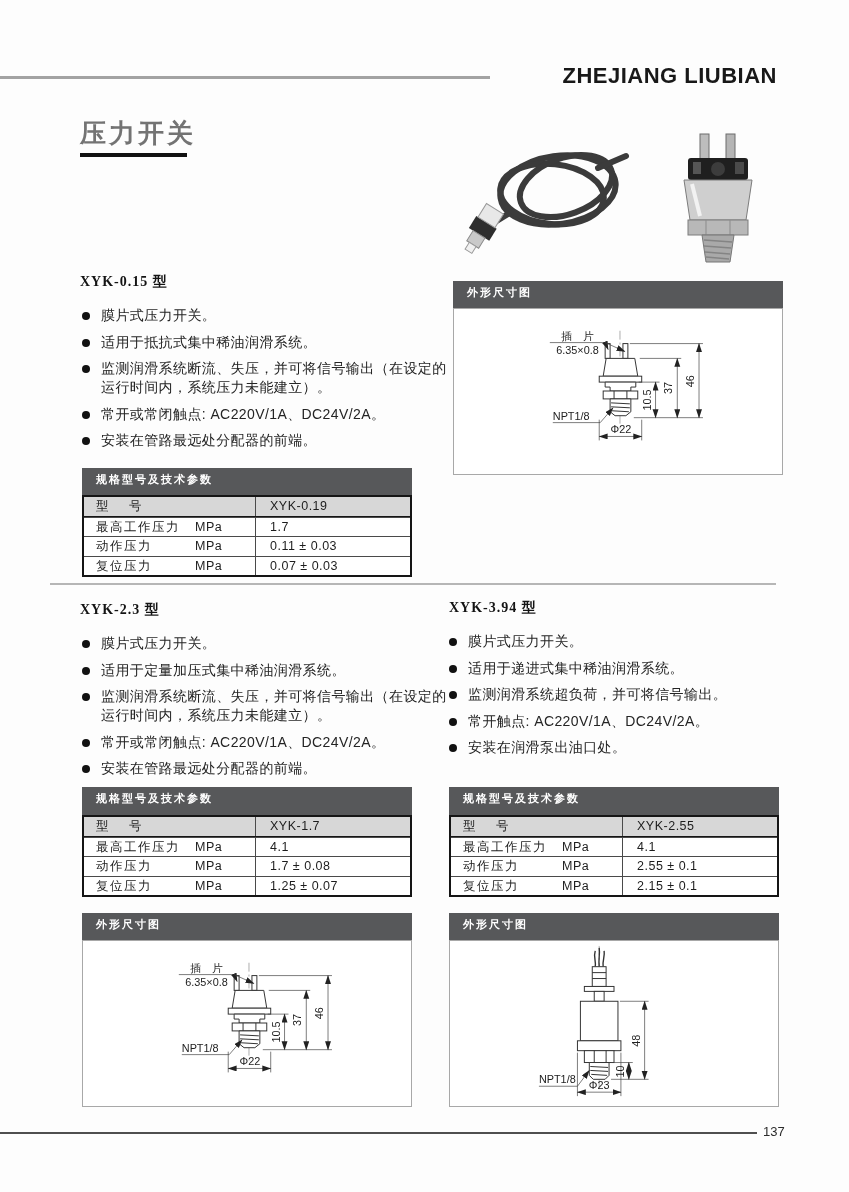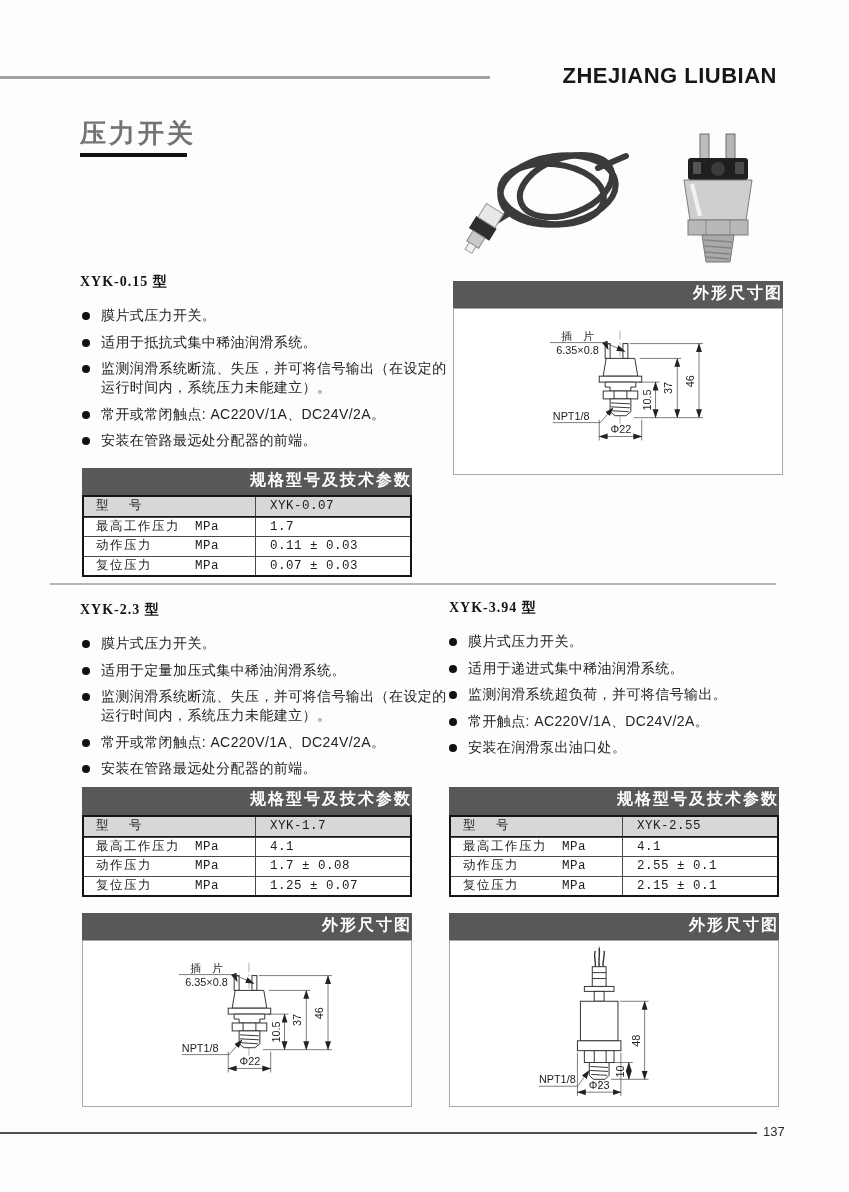--- a/index.html
+++ b/index.html
@@ -24,41 +24,41 @@
   
   .bullets{position:absolute;margin:0;padding:0;list-style:none;}
   .bl-015{left:82px;top:306px;width:372px;}
   .bl-17{left:82px;top:634px;width:372px;}
   .bl-255{left:449px;top:632px;width:372px;}
   .bullets li{position:relative;padding-left:19px;margin-bottom:7.5px;font-size:14px;line-height:19px;letter-spacing:.4px;color:#242424;}
   .bullets .dot{position:absolute;left:0;top:6px;width:8px;height:8px;border-radius:50%;background:#111;}
 
   
   .bar{position:absolute;height:39px;width:330px;background:#57585a;color:#fff;
-    font-size:16px;font-weight:bold;letter-spacing:2px;line-height:23px;padding-left:14px;box-sizing:border-box;text-align:right;}
+    font-size:11px;font-weight:bold;letter-spacing:2px;line-height:23px;padding-left:14px;box-sizing:border-box;}
   .bar-dim-top{left:453px;top:281px;}
   .bar-spec-015{left:82px;top:468px;}
   .bar-spec-17{left:82px;top:787px;}
   .bar-spec-255{left:449px;top:787px;}
   .bar-dim-bl{left:82px;top:913px;}
   .bar-dim-br{left:449px;top:913px;}
 
   
   .diag-box{position:absolute;width:330px;height:167px;background:#fff;border:1px solid #a8a8a8;box-sizing:border-box;}
   .db-top{left:453px;top:308px;}
   .db-bl{left:82px;top:940px;}
   .db-br{left:449px;top:940px;}
   .diag{display:block;width:100%;height:100%;}
 
   
   .spec-table{position:absolute;width:330px;border:2px solid #151515;background:#fff;box-sizing:border-box;}
   .st-015{left:82px;top:495px;}
   .st-17{left:82px;top:815px;}
   .st-255{left:449px;top:815px;}
-  .t-row{display:grid;grid-template-columns:171px 1fr;border-top:1px solid #4a4a4a;font-family:Liberation Mono, monospace;}
+  .t-row{display:grid;grid-template-columns:171px 1fr;border-top:1px solid #4a4a4a;}
   .t-row:first-child{border-top:none;}
   .t-head{background:#d7d7d7;border-bottom:1px solid #151515;}
   .t-cell{padding:0 0 0 12px;font-size:12.5px;line-height:18.5px;height:18.5px;letter-spacing:.5px;color:#1d1d1d;overflow:hidden;}
   .t-right{border-left:1px solid #4a4a4a;padding-left:14px;}
   .pname{display:inline-block;width:99px;letter-spacing:1.5px;}
   .t-head .pname{letter-spacing:4px;}
 
   
   .divider{position:absolute;left:50px;top:583px;width:726px;height:2px;background:#b6b6b6;}
   .footer-rule{position:absolute;left:0;top:1132px;width:757px;height:2px;background:#4f4f4f;}
@@ -171,21 +171,21 @@
         <text x="168" y="126" text-anchor="middle">Φ22</text>
         <text x="99" y="112">NPT1/8</text>
       </g>
     </svg>
   </div>
 
   <div class="bar bar-spec-015"><span>规格型号及技术参数</span></div>
   <div class="spec-table st-015">
     <div class="t-row t-head">
       <div class="t-cell"><span class="pname">型　号</span></div>
-      <div class="t-cell t-right">XYK-0.07</div>
+      <div class="t-cell t-right">XYK-0.19</div>
     </div>
     <div class="t-row">
       <div class="t-cell"><span class="pname">最高工作压力</span><span>MPa</span></div>
       <div class="t-cell t-right">1.7</div>
     </div>
     <div class="t-row">
       <div class="t-cell"><span class="pname">动作压力</span><span>MPa</span></div>
       <div class="t-cell t-right">0.11 ± 0.03</div>
     </div>
     <div class="t-row">

